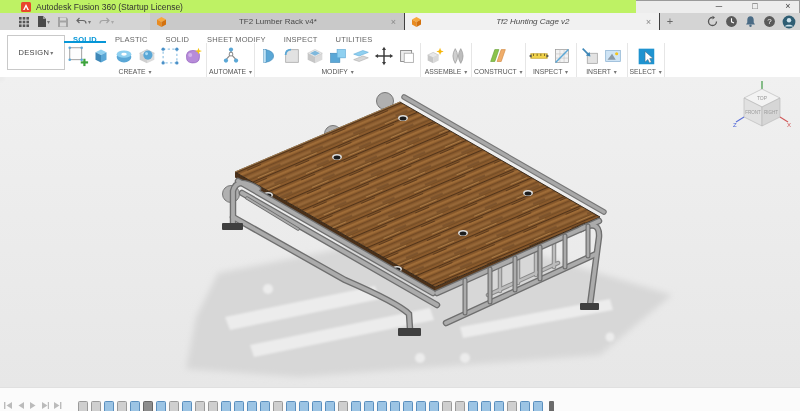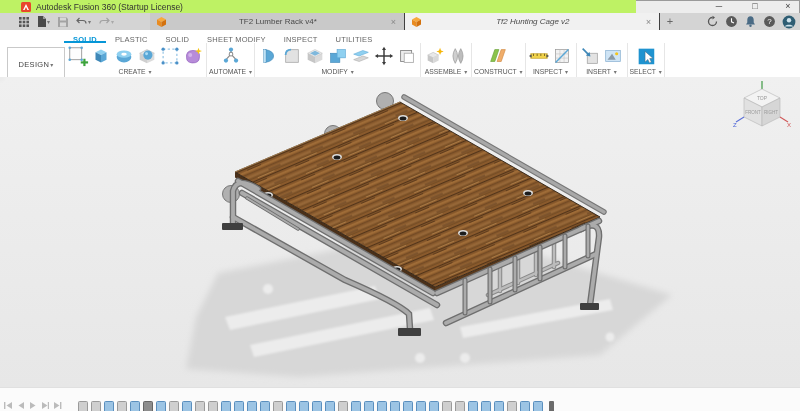--- a/index.html
+++ b/index.html
@@ -21,21 +21,21 @@
   .dtab{flex:1;display:flex;align-items:center;height:17px;padding:0 6px;border-right:1px solid #404040;}
   .dtab.inactive{background:#c9c9c9;}
   .dtab.active{background:#f1f1f1;font-style:italic;}
   .dtab .dlabel{flex:1;text-align:center;font-size:8px;color:#4a4a4a;white-space:nowrap;overflow:hidden;}
   .dtab .x{font-size:9px;color:#888;padding:0 2px;}
   .addtab{position:absolute;left:662px;top:0;width:16px;height:17px;text-align:center;font-size:11px;line-height:16px;color:#666;}
   .tsicons{position:absolute;right:4px;top:1px;height:15px;display:flex;align-items:center;gap:6px;}
   
   .ribbon{position:absolute;left:0;top:30px;width:800px;height:47px;background:#ffffff;border-bottom:1px solid #d6d6d6;}
   .designbtn{position:absolute;left:7px;top:5px;width:56px;height:33px;border:1px solid #c9c9c9;background:#fff;
-             display:flex;align-items:center;justify-content:center;font-size:7.5px;color:#444;letter-spacing:.3px;margin-top:12px;}
+             display:flex;align-items:center;justify-content:center;font-size:7.5px;color:#444;letter-spacing:.3px;}
   .wstabs{position:absolute;left:64px;top:0;height:13px;display:flex;}
   .wstab{padding:4px 9px;font-size:7.5px;line-height:12px;color:#666;letter-spacing:.2px;white-space:nowrap;}
   .wstab.active{color:var(--accent,#0696d7);border-bottom:2px solid var(--accent,#0696d7);font-weight:bold;}
   .groups{position:absolute;left:64px;top:13px;height:34px;display:flex;}
   .group{display:flex;flex-direction:column;align-items:center;border-right:1px solid #e6e6e6;padding:0 2px;}
   .gicons{display:flex;align-items:center;height:25px;}
   .tool{width:23px;height:24px;display:flex;align-items:center;justify-content:center;}
   .tool.wide{width:26px;}
   .glabel{font-size:6.8px;color:#555;line-height:8px;white-space:nowrap;}
   

